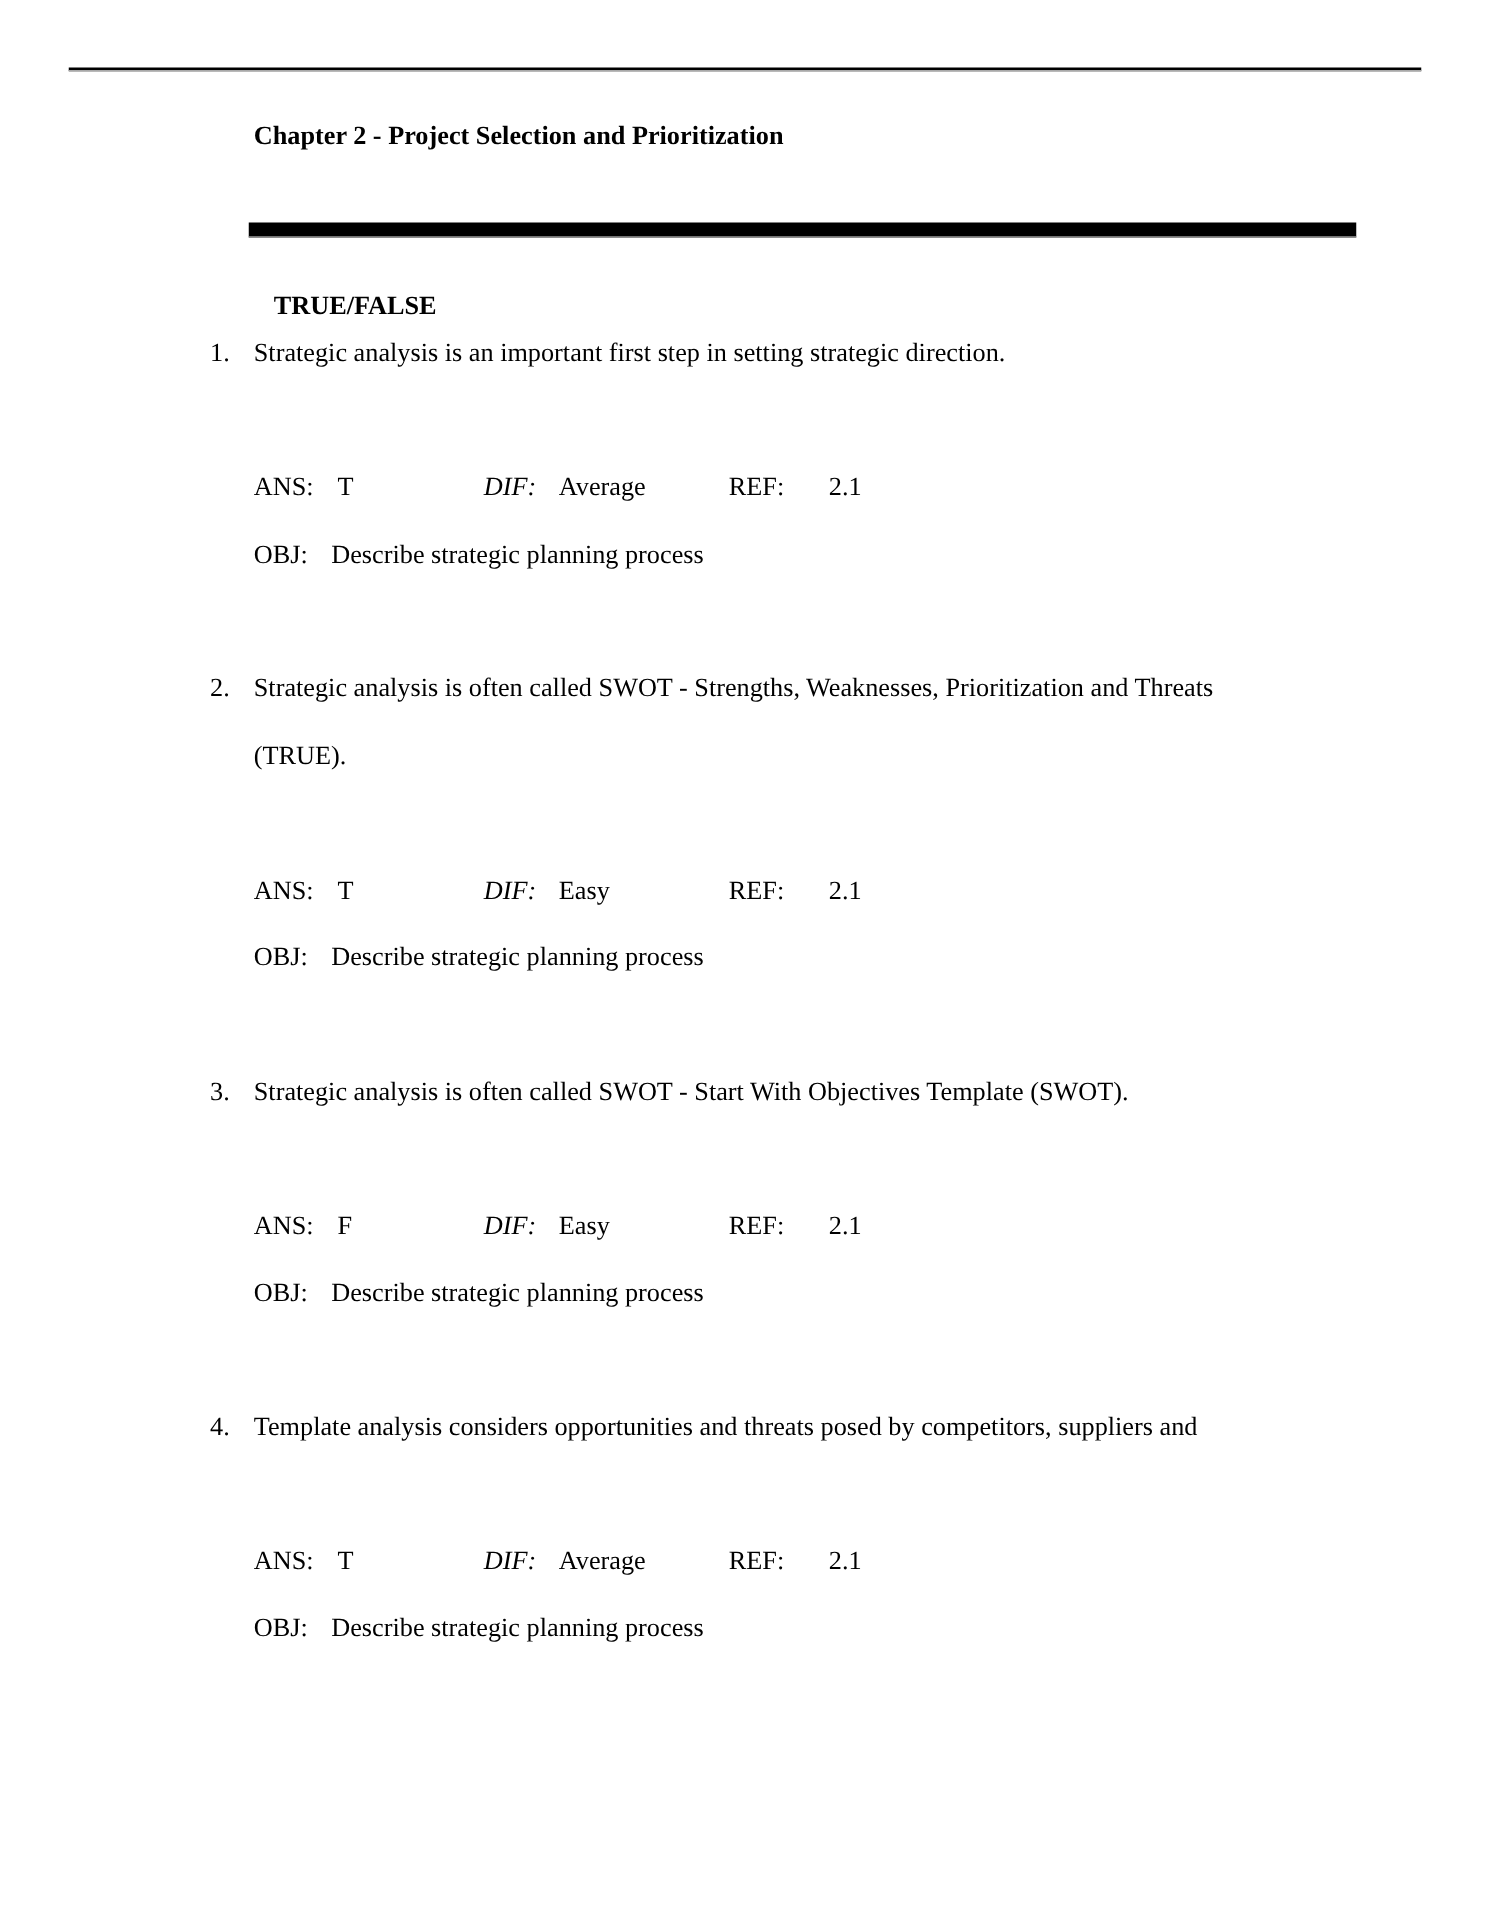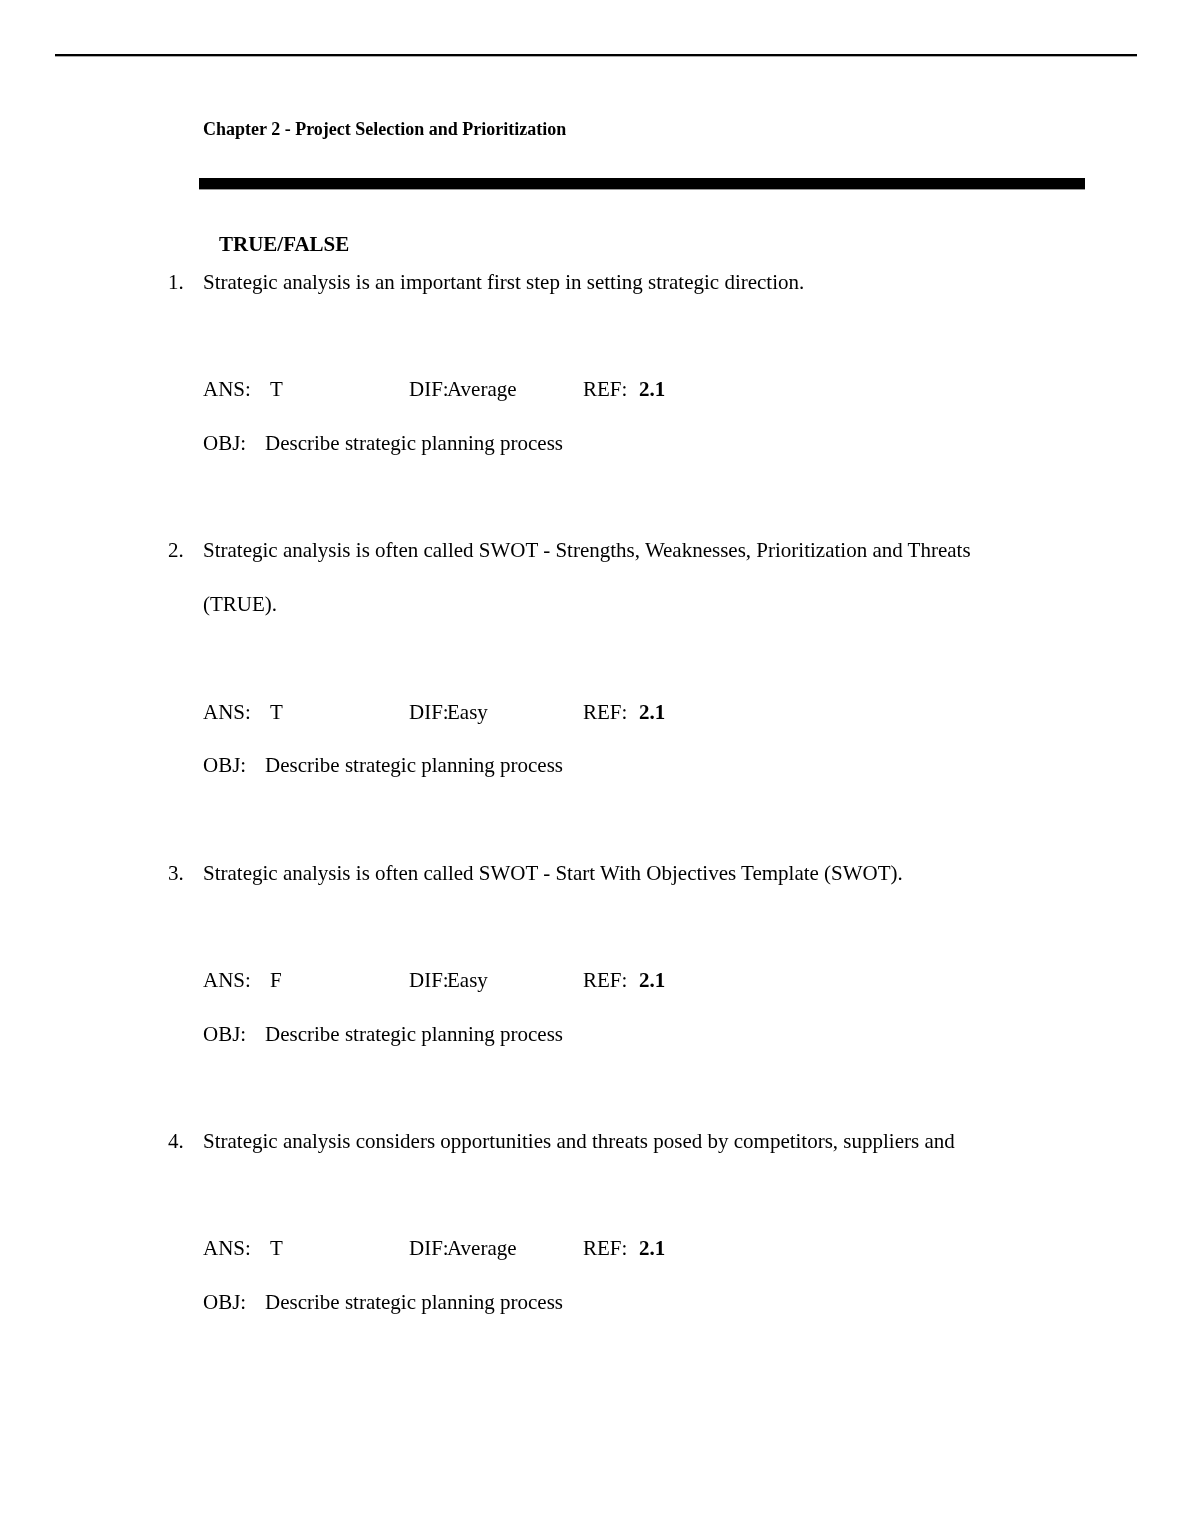--- a/index.html
+++ b/index.html
@@ -15,23 +15,23 @@
 
   .top-rule {
     position: absolute;
     left: 55px; top: 54px; width: 1082px; height: 2px;
     background: #000000;
     border-bottom: 1px solid #a9a9a9;
   }
 
   .chapter-title {
     position: absolute;
-    left: 203px; top: 115px;
+    left: 203px; top: 94px;
     margin: 0;
-    font-size: 18px; font-weight: bold;
+    font-size: 21px; font-weight: bold;
     line-height: 28px;
     white-space: nowrap;
   }
 
   .divider-bar {
     position: absolute;
     left: 199px; top: 178px; width: 886px; height: 11px;
     background: #000000;
     border-bottom: 1px solid #9a9a9a;
   }
@@ -61,24 +61,24 @@
 
   .qnum {
     position: absolute;
     left: -35px;
   }
 
   
   .f { position: absolute; }
   .f-anslbl { left: 0; }
   .f-ansval { left: 67px; }
-  .f-diflbl { left: 206px; }
+  .f-diflbl { left: 184px; font-style: italic; }
   .f-difval { left: 244px; }
   .f-reflbl { left: 380px; }
-  .f-refval { left: 436px; font-weight: bold; }
+  .f-refval { left: 460px; }
   .f-objlbl { left: 0; }
   .f-objval { left: 62px; }
 </style>
 </head>
 <body>
 
 <div class="page">
   <div class="top-rule"></div>
   <h1 class="chapter-title">Chapter 2 - Project Selection and Prioritization</h1>
   <div class="divider-bar"></div>
@@ -123,21 +123,21 @@
         <span class="f f-diflbl">DIF:</span>
         <span class="f f-difval">Easy</span>
         <span class="f f-reflbl">REF:</span>
         <span class="f f-refval">2.1</span>
       </div>
       <div class="line">
         <span class="f f-objlbl">OBJ:</span>
         <span class="f f-objval">Describe strategic planning process</span>
       </div>
       <div class="line"></div>
-      <div class="line"><span class="qnum">4.</span><span>Strategic analysis considers opportunities and threats posed by competitors, suppliers and</span></div>
+      <div class="line"><span class="qnum">4.</span><span>Template analysis considers opportunities and threats posed by competitors, suppliers and</span></div>
       <div class="line"></div>
       <div class="line">
         <span class="f f-anslbl">ANS:</span>
         <span class="f f-ansval">T</span>
         <span class="f f-diflbl">DIF:</span>
         <span class="f f-difval">Average</span>
         <span class="f f-reflbl">REF:</span>
         <span class="f f-refval">2.1</span>
       </div>
       <div class="line">

